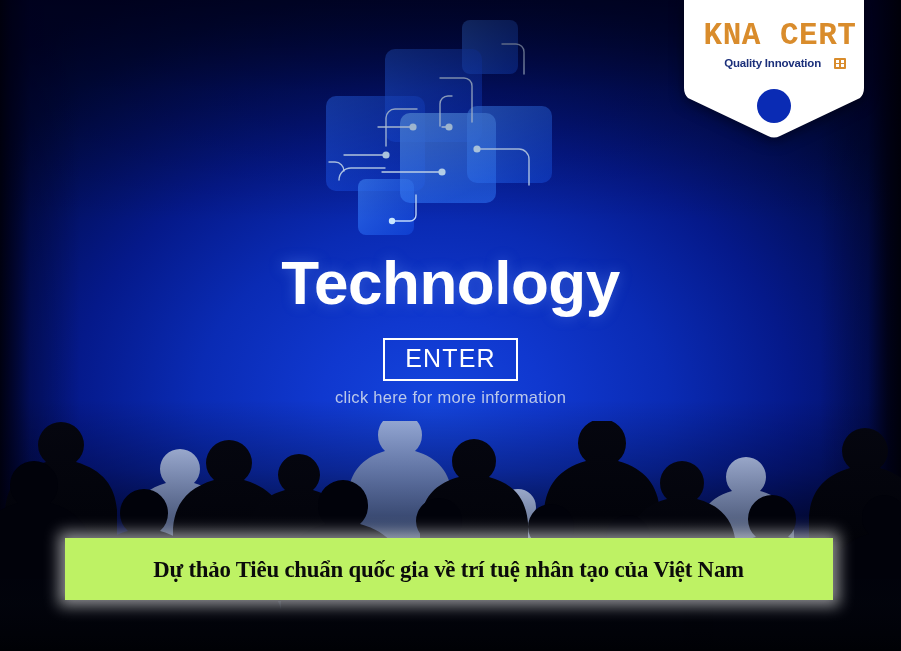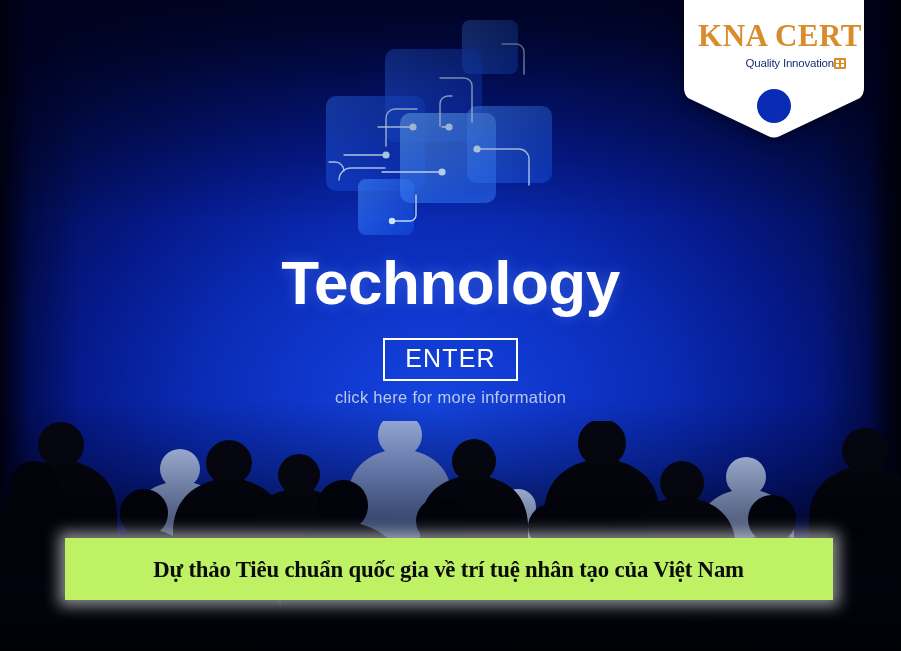--- a/index.html
+++ b/index.html
@@ -158,34 +158,34 @@
     position: absolute;
     left: 12px;
     right: 0;
     top: 22px;
     text-align: center;
     color: #d98c2c;
     font-size: 31px;
     font-weight: 700;
     letter-spacing: 0.5px;
     line-height: 1;
-    font-family: Liberation Serif, serif;
+    font-family: Liberation Mono, monospace;
   }
   .logo-tagline {
     position: absolute;
     right: 18px;
     top: 60px;
     color: #1b2f7a;
     font-size: 11.5px;
-    font-weight: 400;
+    font-weight: 700;
     letter-spacing: -0.2px;
     line-height: 1;
     display: flex;
     align-items: center;
-    gap: 0;
+    gap: 13px;
   }
   .logo-badge {
     display: inline-block;
     width: 12px;
     height: 11px;
     background: #d98c2c;
     position: relative;
     border-radius: 1px;
   }
   .logo-badge::before {

